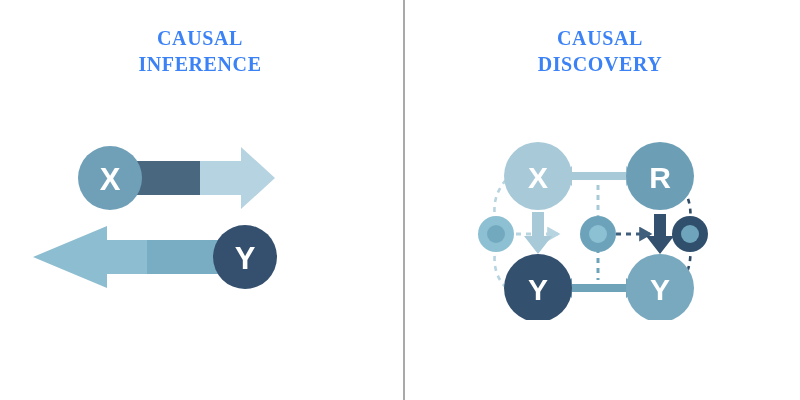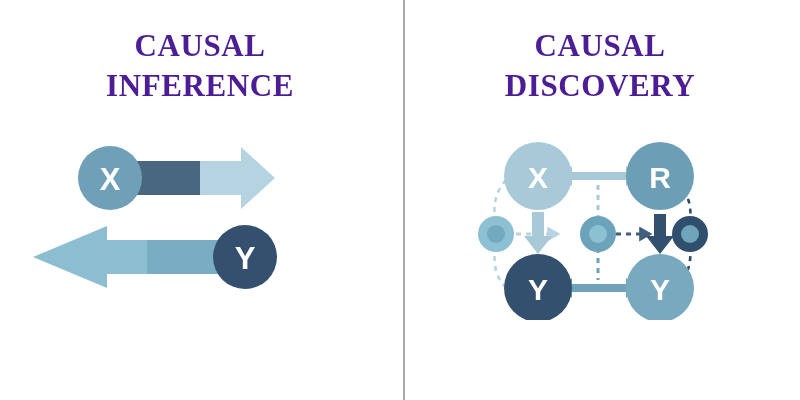--- a/index.html
+++ b/index.html
@@ -36,24 +36,24 @@
   }
 
   .panel-title {
     position: absolute;
     left: 0;
     top: 26px;
     width: 100%;
     text-align: center;
     font-family: "Liberation Serif", serif;
     font-weight: 700;
-    font-size: 31px;
+    font-size: 20px;
     line-height: 1.28;
     letter-spacing: 0.6px;
-    color: #4c1d95;
+    color: #3b82f6;
     white-space: pre-line;
   }
 
   .diagram {
     position: absolute;
     left: 0;
     top: 130px;
     width: 400px;
     height: 190px;
   }

